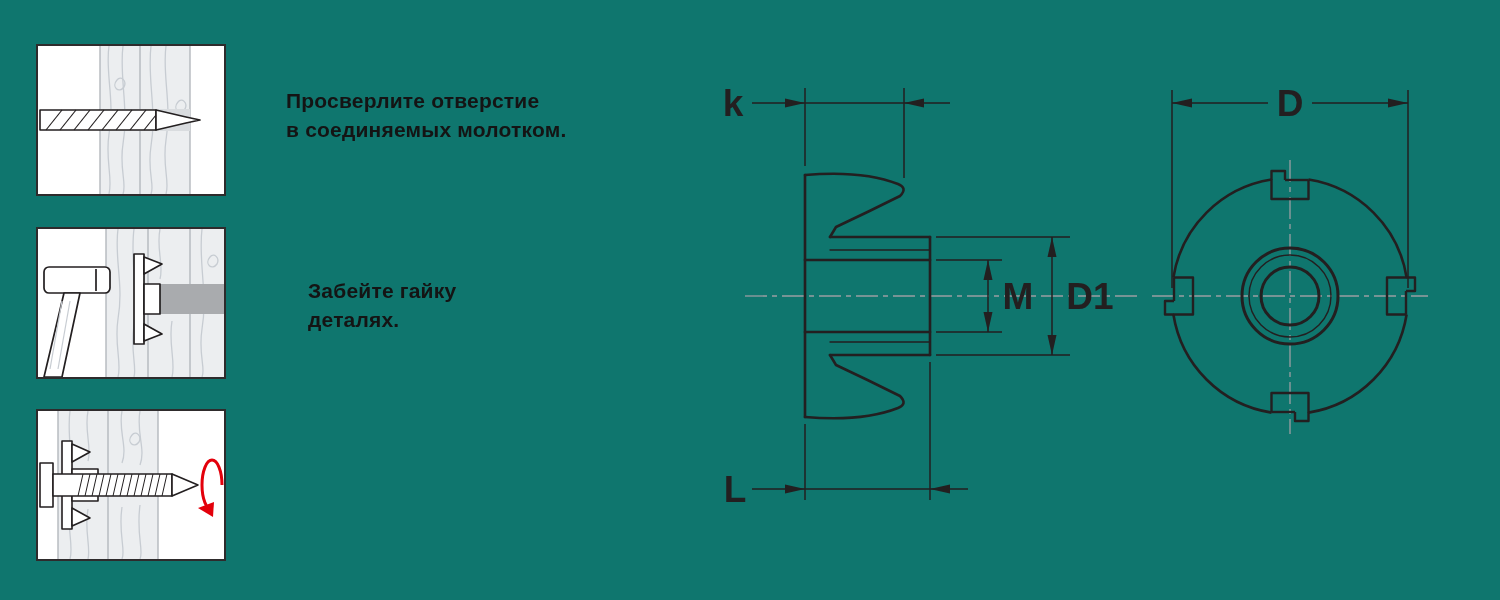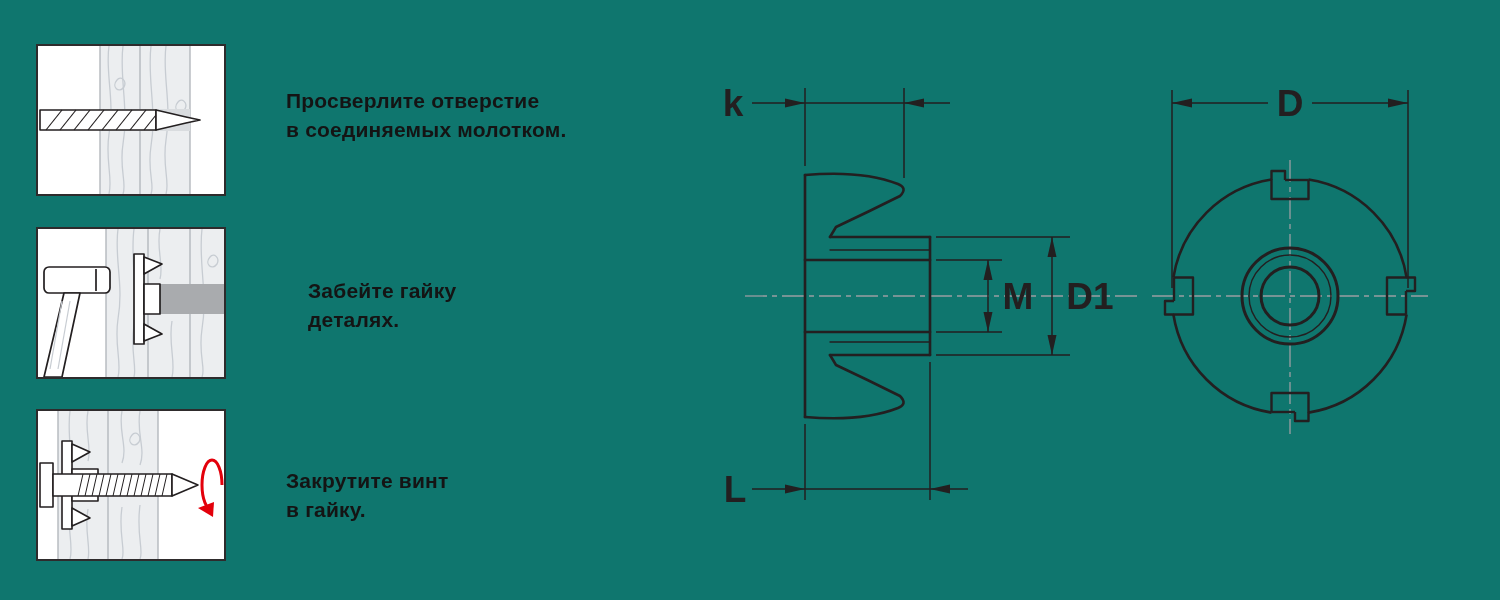--- a/index.html
+++ b/index.html
@@ -149,24 +149,20 @@
           <line x1="124" y1="85" x2="129" y2="63"></line>
         </g>
         <polygon points="134,63 160,74 134,85"></polygon>
       </g>
       <g>
         <path d="M174,99 A10,25 0 1 1 184,74" stroke="#e3000b" stroke-width="3" fill="none"></path>
         <polygon points="160,97 176,91 175,106" fill="#e3000b"></polygon>
       </g>
     </svg>
   </div>
-  <div class="caption" style="left:286px; top:466px;">
-    <div>Закрутите винт</div>
-    <div>в гайку.</div>
-  </div>
 
   <svg class="tech" width="800" height="600" viewBox="0 0 800 600">
 
     <g stroke="#9b9ea3" stroke-width="1.3" fill="none" stroke-dasharray="22 5 5 5">
       <line x1="45" y1="296" x2="438" y2="296"></line>
       <line x1="452" y1="296" x2="728" y2="296"></line>
       <line x1="590" y1="160" x2="590" y2="434"></line>
     </g>
 
     <g stroke="#231f20" stroke-width="2.6" fill="none" stroke-linecap="round" stroke-linejoin="round">

